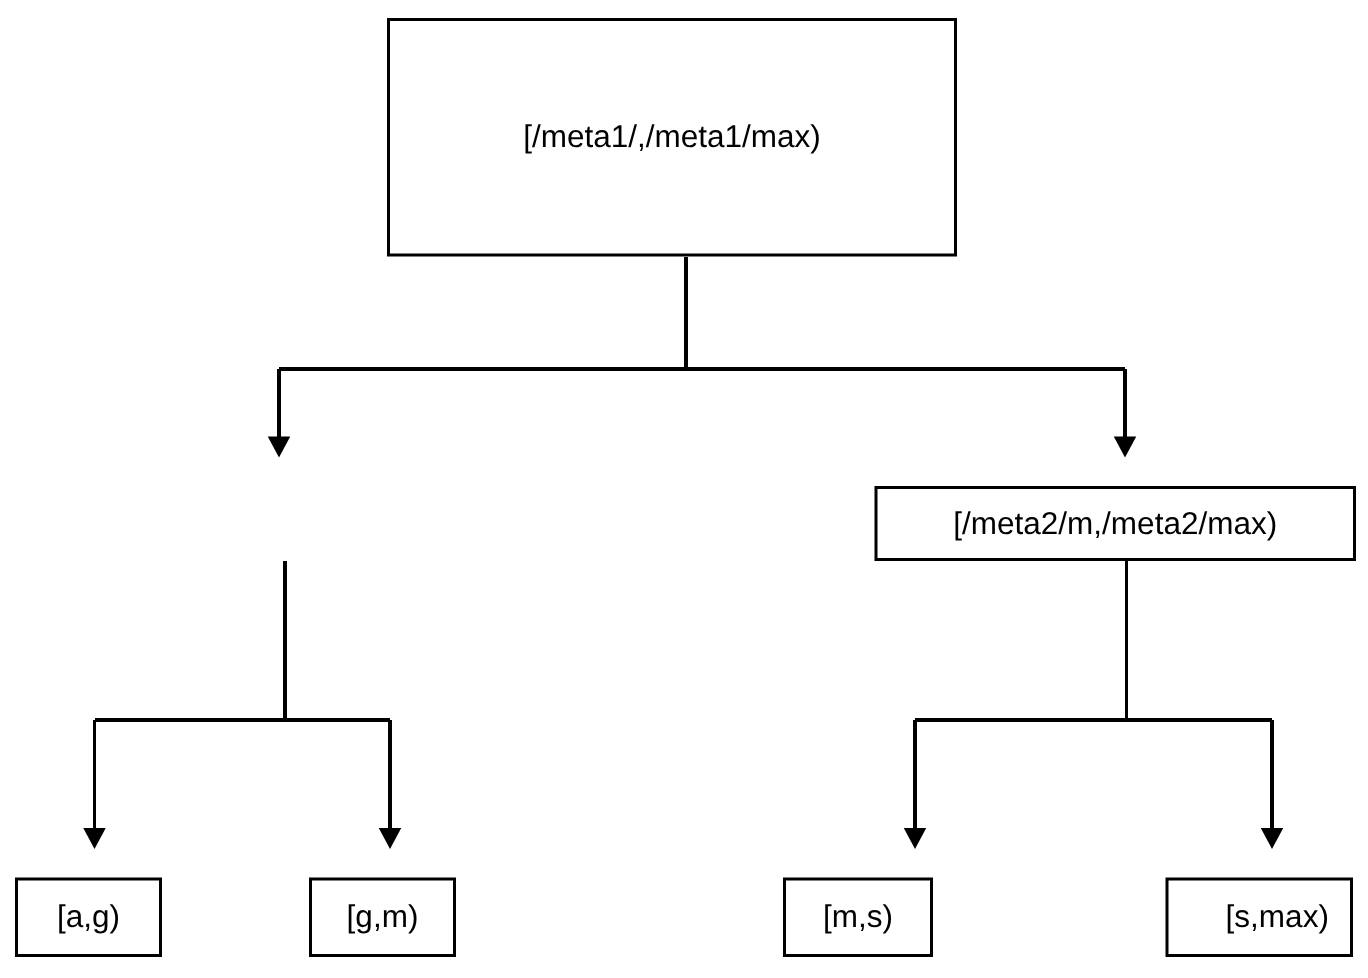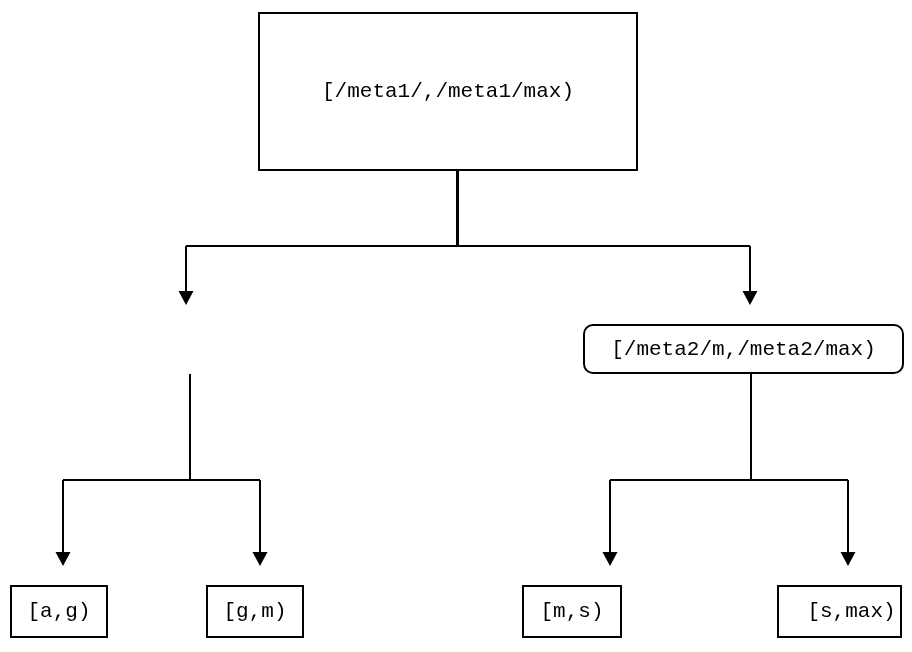--- a/index.html
+++ b/index.html
@@ -26,32 +26,32 @@
   }
   .node-box {
     position: absolute;
     box-sizing: border-box;
     background: #ffffff;
     border: 2px solid #000000;
     display: flex;
     align-items: center;
     justify-content: center;
     color: #000000;
-    font-family: Liberation Mono, monospace;
+    font-family: Liberation Sans, sans-serif;
     white-space: pre;
     letter-spacing: 0px;
   }
   .node-label {
     display: block;
     line-height: 1;
     color: #000000;
   }
   .root-node  { left: 258px; top: 12px;  width: 380px; height: 159px; font-size: 21px; }
   .mid-left   { left: 21px;  top: 324px; width: 325px; height: 50px;  font-size: 21px; }
-  .mid-right  { left: 583px; top: 324px; width: 321px; height: 50px;  font-size: 21px; border-radius: 10px; }
+  .mid-right  { left: 583px; top: 324px; width: 321px; height: 50px;  font-size: 21px; }
   .leaf       { height: 53px; font-size: 21px; top: 585px; }
   .leaf-1     { left: 10px;  width: 98px; align-items: center;  }
   .leaf-2     { left: 206px; width: 98px;  }
   .leaf-3     { left: 522px; width: 100px; }
   .leaf-4     { left: 777px; width: 125px; padding-left: 24px; }
 </style>
 </head>
 <body>
 
 <div id="diagram-root">

